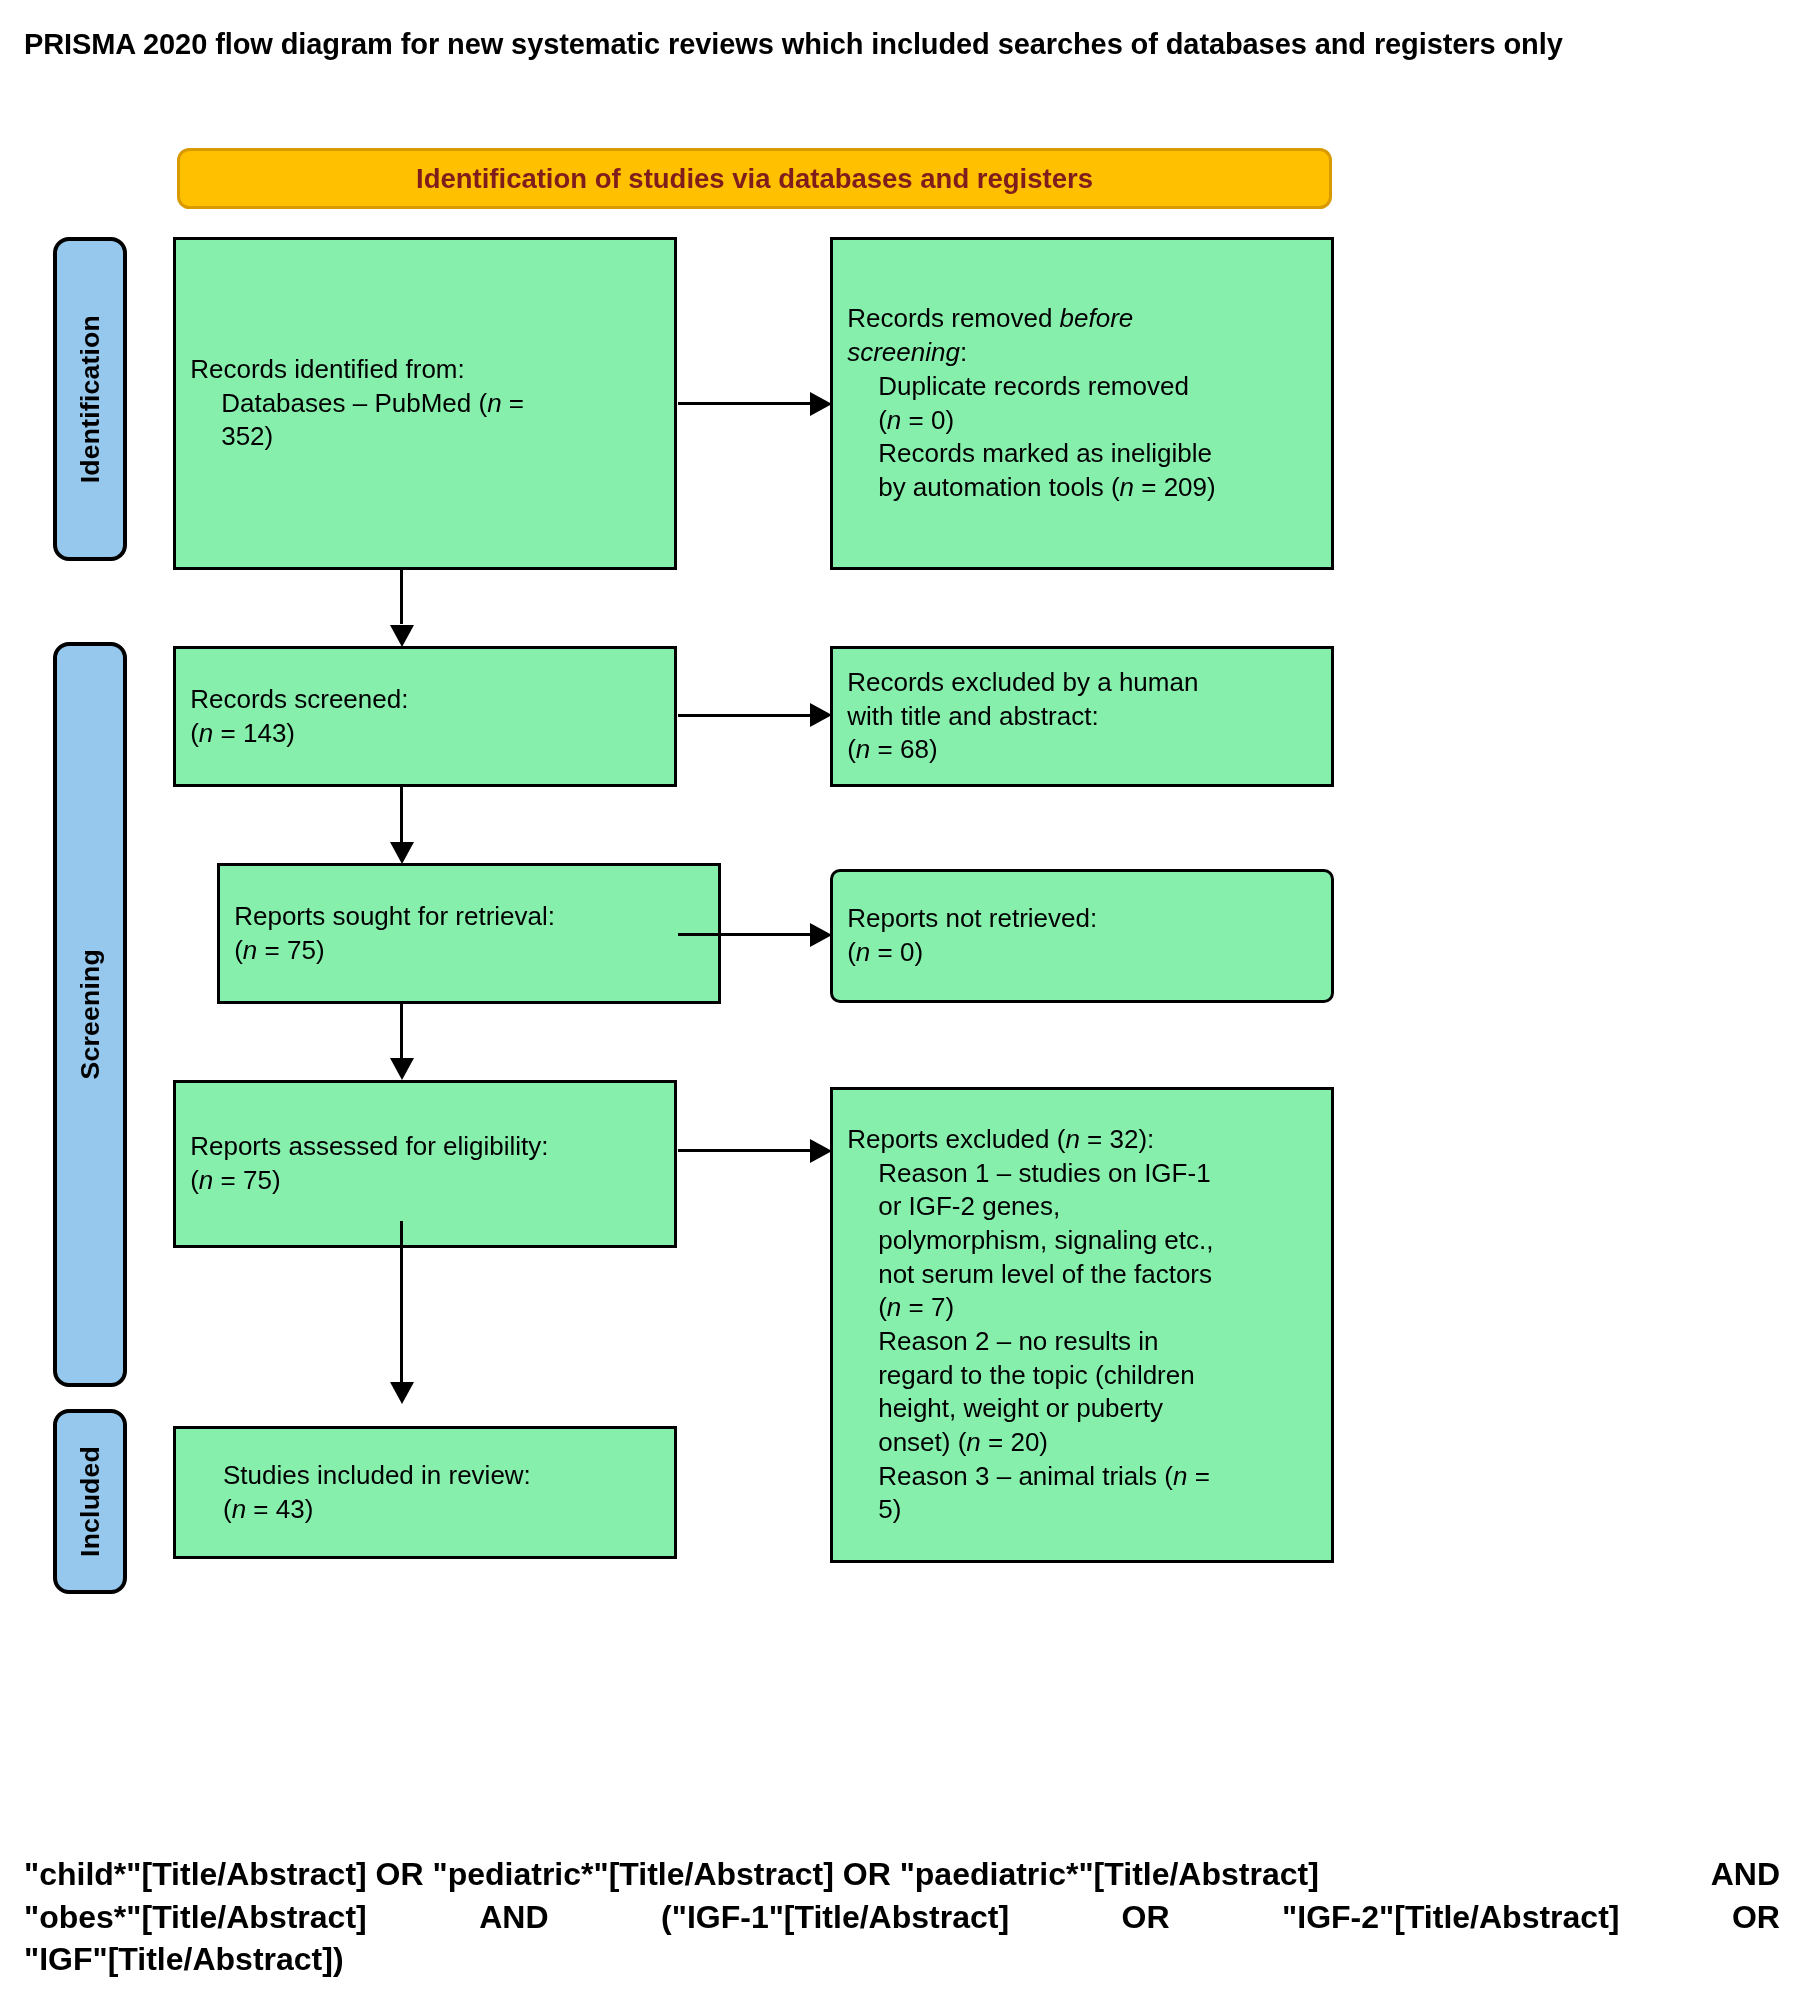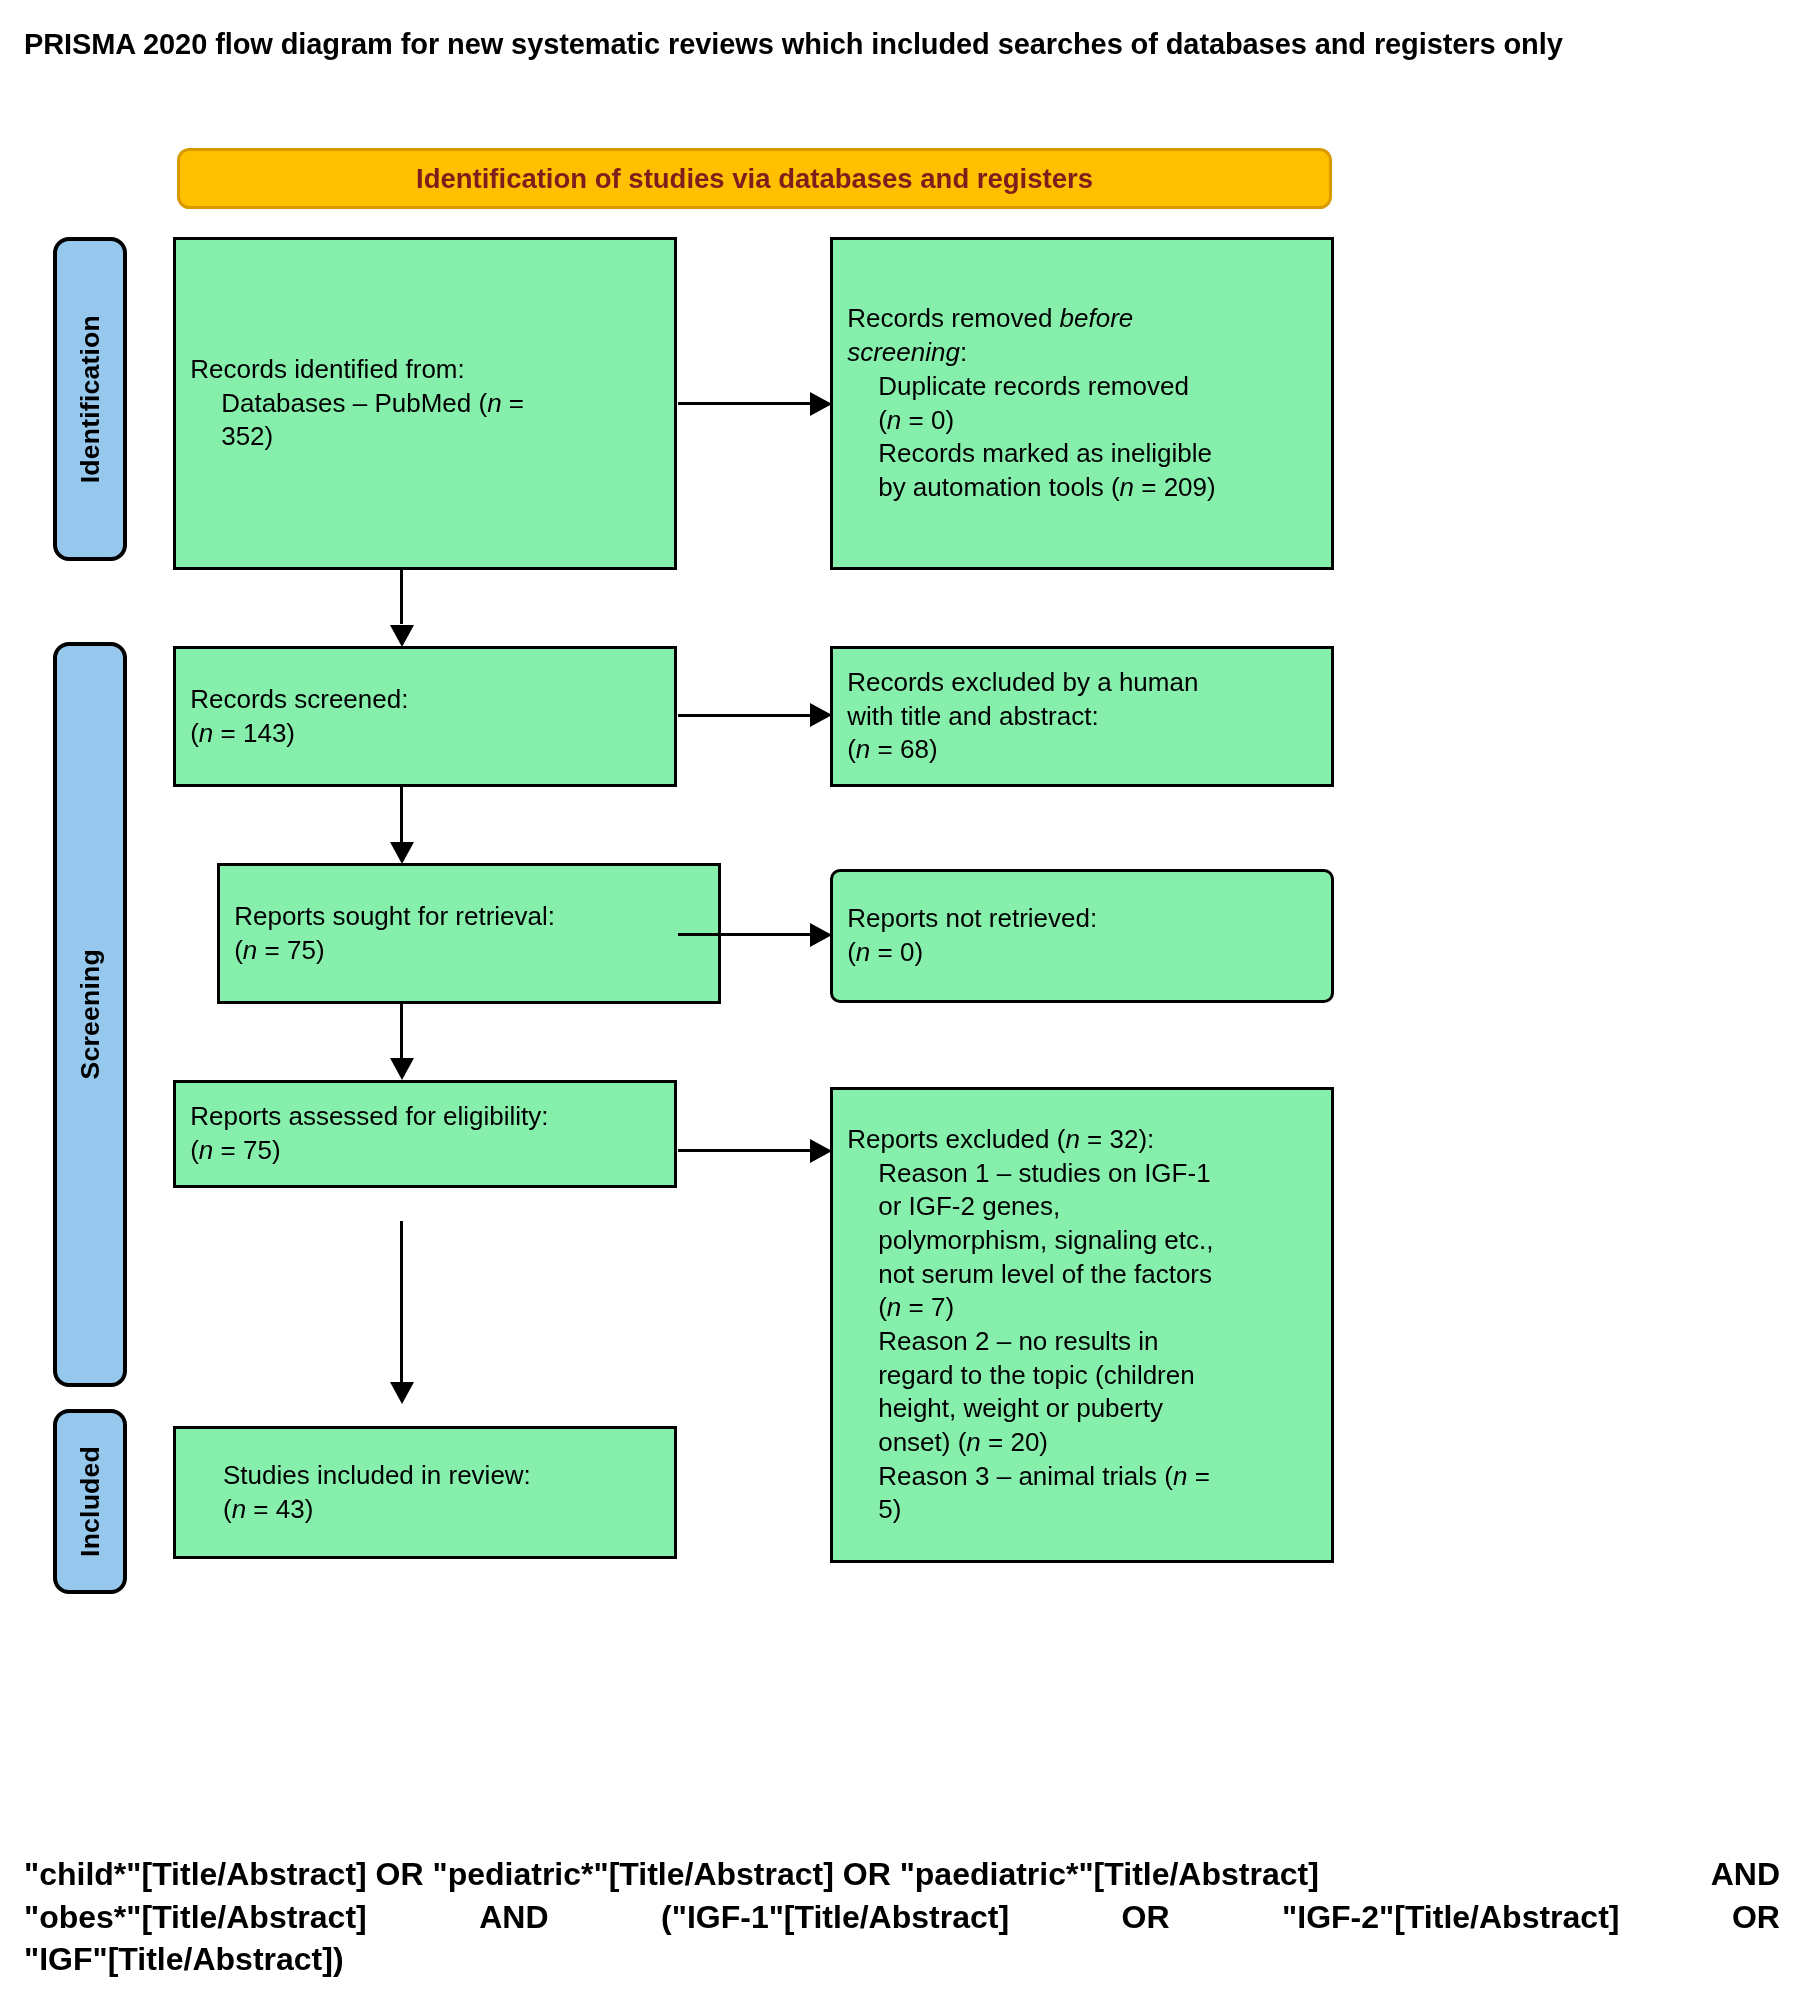--- a/index.html
+++ b/index.html
@@ -51,21 +51,21 @@
     font-size:26px;line-height:1.30;color:#000;width:100%;
   }
   .flow-box .ln{display:block;}
   .flow-box .ind{padding-left:31px;text-indent:0px;}
   .flow-box i{font-style:italic;}
 
   
   #box-records-identified{left:173px;top:237px;width:504px;height:333px;justify-content:center;}
   #box-records-screened{left:173px;top:646px;width:504px;height:141px;}
   #box-reports-sought{left:173px;top:863px;width:504px;height:141px;margin-left:44px;}
-  #box-reports-assessed{left:173px;top:1080px;width:504px;height:108px;}
+  #box-reports-assessed{left:173px;top:1080px;width:504px;height:168px;}
   #box-studies-included{left:173px;top:1426px;width:504px;height:133px;padding-left:47px;}
 
   
   #box-records-removed{left:830px;top:237px;width:504px;height:333px;}
   #box-records-excluded{left:830px;top:646px;width:504px;height:141px;}
   #box-reports-not-retrieved{left:830px;top:869px;width:504px;height:134px;border-radius:10px;}
   #box-reports-excluded{left:830px;top:1087px;width:504px;height:476px;}
   #box-reports-excluded .box-text{font-size:26px;line-height:1.295;}
 
   

